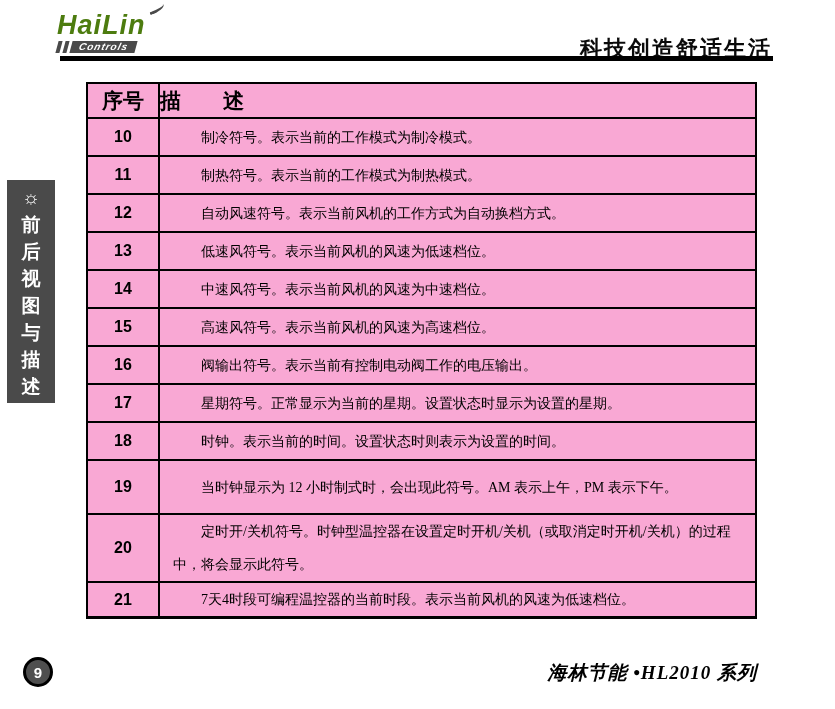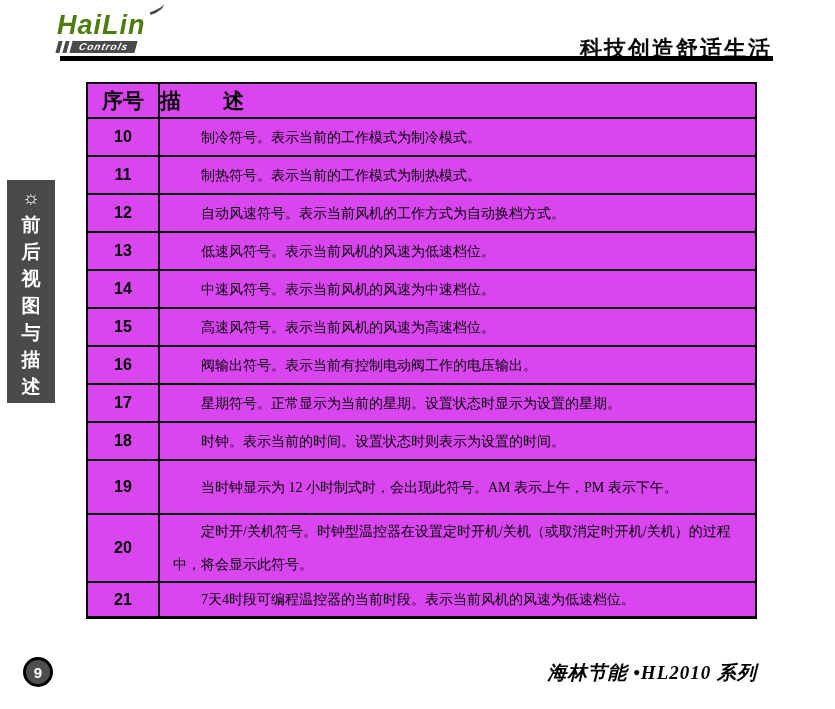--- a/index.html
+++ b/index.html
@@ -60,21 +60,21 @@
   }
   .side-tab .tab-icon { font-size: 19px; line-height: 25px; }
   .side-tab .tab-char { font-size: 19px; font-weight: bold; line-height: 25px; }
 
   
   table.desc-table {
     position: absolute; left: 86px; top: 82px;
     width: 671px;
     border-collapse: collapse;
     table-layout: fixed;
-    background: #d946ef;
+    background: #f9a8d4;
   }
   table.desc-table col.c-no { width: 72px; }
   table.desc-table td, table.desc-table th {
     border: 2px solid #000;
     vertical-align: middle;
   }
   table.desc-table { border: 2px solid #000; border-bottom-width: 3px; }
   th.h-no, td.no {
     text-align: center;
     font-family: "Liberation Sans", sans-serif;

